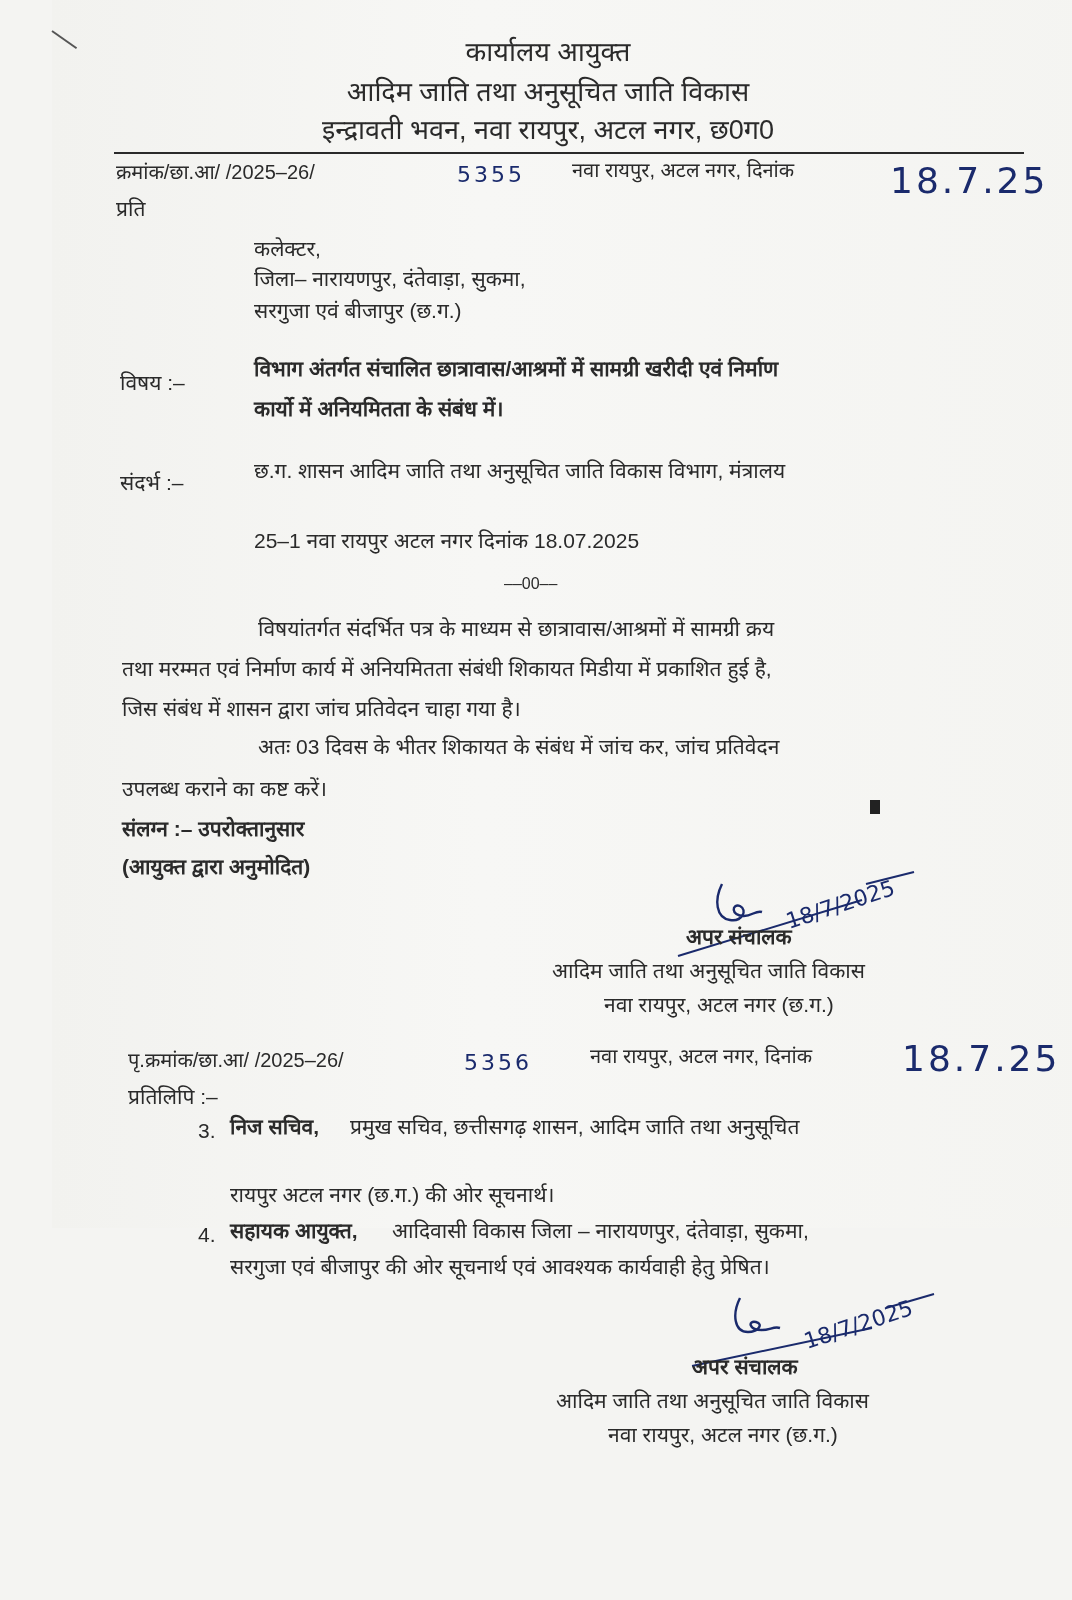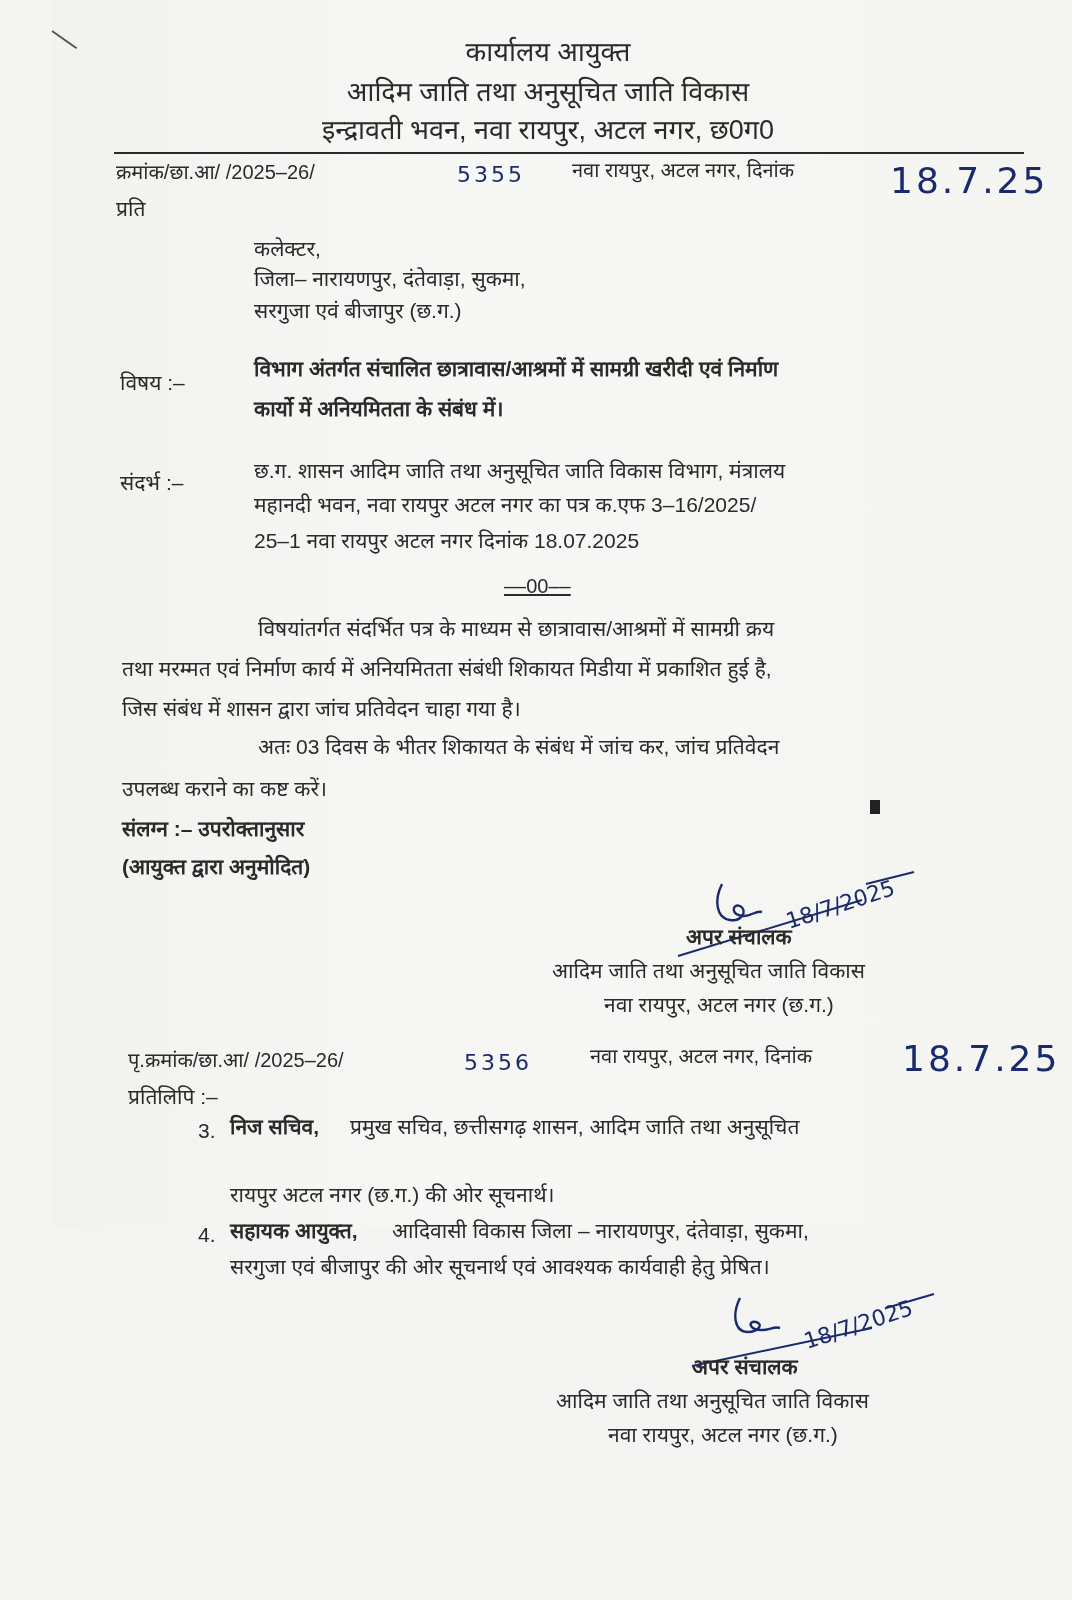--- a/index.html
+++ b/index.html
@@ -37,24 +37,23 @@
   <div class="t" style="left:202px;top:236px;">कलेक्टर,</div>
   <div class="t" style="left:202px;top:266px;">जिला– नारायणपुर, दंतेवाड़ा, सुकमा,</div>
   <div class="t" style="left:202px;top:298px;">सरगुजा एवं बीजापुर (छ.ग.)</div>
 
   <div class="t" style="left:68px;top:370px;">विषय :–</div>
   <div class="t bold" style="left:202px;top:356px;">विभाग अंतर्गत संचालित छात्रावास/आश्रमों में सामग्री खरीदी एवं निर्माण</div>
   <div class="t bold" style="left:202px;top:396px;">कार्यो में अनियमितता के संबंध में।</div>
 
   <div class="t" style="left:68px;top:470px;">संदर्भ :–</div>
   <div class="t" style="left:202px;top:458px;">छ.ग. शासन आदिम जाति तथा अनुसूचित जाति विकास विभाग, मंत्रालय</div>
-  <div class="t" style="left:202px;top:492px;">महानदी भवन, नवा रायपुर अटल नगर का पत्र क.एफ 3–16/2025/</div>
   <div class="t" style="left:202px;top:528px;">25–1 नवा रायपुर अटल नगर दिनांक 18.07.2025</div>
 
-  <div class="t" style="left:452px;top:574px;font-size:20px;text-decoration:underline;">––00––</div>
+  <div class="t" style="left:452px;top:574px;font-size:16px;">––00––</div>
 
   <div class="t" style="left:206px;top:616px;">विषयांतर्गत संदर्भित पत्र के माध्यम से छात्रावास/आश्रमों में सामग्री क्रय</div>
   <div class="t" style="left:70px;top:696px;">जिस संबंध में शासन द्वारा जांच प्रतिवेदन चाहा गया है।</div>
   <div class="t" style="left:70px;top:656px;">तथा मरम्मत एवं निर्माण कार्य में अनियमितता संबंधी शिकायत मिडीया में प्रकाशित हुई है,</div>
   <div class="t" style="left:206px;top:734px;">अतः 03 दिवस के भीतर शिकायत के संबंध में जांच कर, जांच प्रतिवेदन</div>
   <div class="t" style="left:70px;top:776px;">उपलब्ध कराने का कष्ट करें।</div>
   <div class="marker"></div>
 
   <div class="t bold" style="left:70px;top:816px;">संलग्न :– उपरोक्तानुसार</div>
   <div class="t bold" style="left:70px;top:854px;">(आयुक्त द्वारा अनुमोदित)</div>

